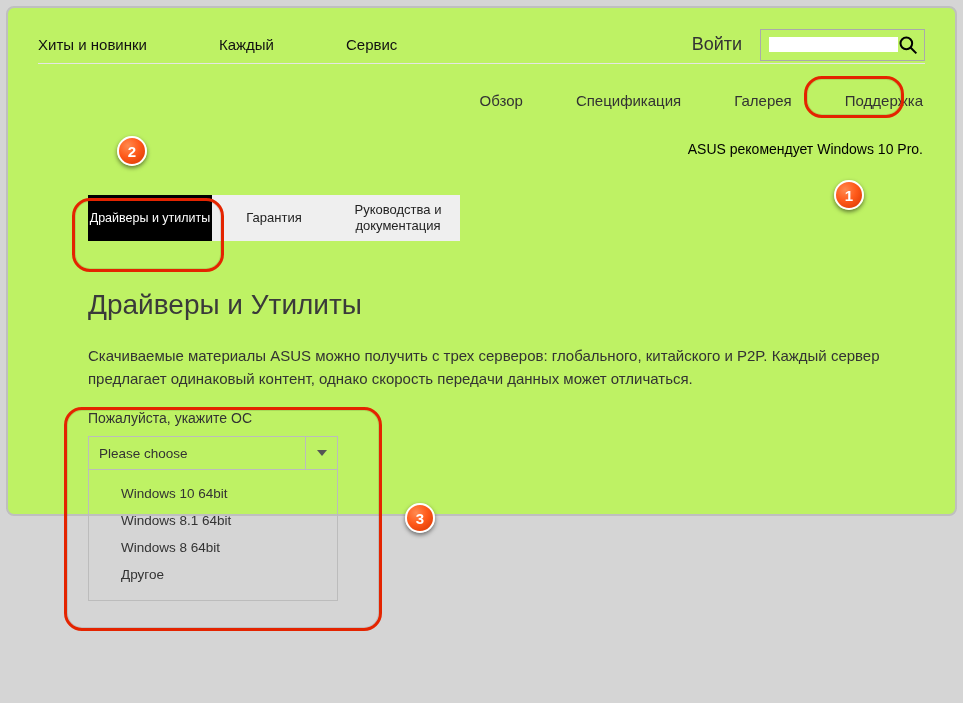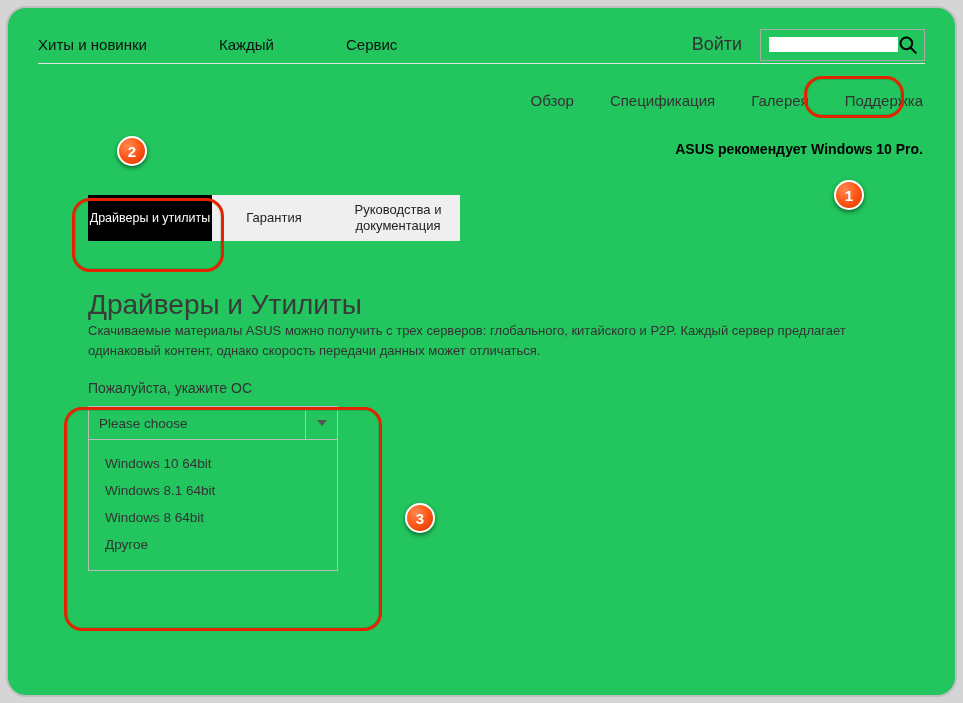--- a/index.html
+++ b/index.html
@@ -1,41 +1,41 @@
 <!DOCTYPE html>
 <html><head>
 <meta charset="utf-8">
 <style>
 * { margin:0; padding:0; box-sizing:border-box; }
 body { font-family:Arial,Helvetica,sans-serif; background:#d5d5d5; width:963px; height:703px; overflow:hidden; }
-.outer { margin:6px; background:#22c55e; border:2px solid #bfbfbf; border-radius:20px; padding:18px 30px 30px 30px; height:691px; position:relative; }
+.outer { margin:6px; background:#bef264; border:2px solid #bfbfbf; border-radius:8px; padding:18px 30px 30px 30px; height:510px; position:relative; }
 .top-nav { display:flex; align-items:center; height:38px; border-bottom:1px solid #e5e5e5; }
 .top-nav .item { font-size:15px; color:#111; margin-right:72px; cursor:pointer; }
 .top-nav .spacer { flex:1; }
 .top-nav .login { font-size:18px; color:#333; margin-right:18px; cursor:pointer; }
 .searchbox { width:165px; height:32px; border:1px solid #aaa; display:flex; align-items:center; padding:0 6px 0 8px; }
 .searchbox input { flex:1; border:none; outline:none; font-size:13px; min-width:0; }
 .searchbox svg { flex-shrink:0; }
-.sub-nav { display:flex; justify-content:flex-end; gap:32px; margin-top:24px; font-size:15px; color:#333; }
+.sub-nav { display:flex; justify-content:flex-end; gap:49px; margin-top:24px; font-size:15px; color:#333; }
 .sub-nav .snitem { cursor:pointer; padding:4px 2px; }
 .sub-nav-wrap { position:relative; }
-.recommend { text-align:right; font-size:14px; font-weight:bold; margin-top:28px; padding-right:2px; }
+.recommend { text-align:right; font-size:14px; font-weight:normal; margin-top:28px; padding-right:2px; }
 .tabs-row { display:flex; margin-left:50px; }
 .tab { width:124px; height:46px; display:flex; align-items:center; justify-content:center; text-align:center; font-size:13px; line-height:1.2; cursor:pointer; }
 .tab.inactive { background:#efefef; color:#222; }
 .tab.active { background:#000; color:#fff; font-size:12.5px; }
 .tabs-pos { margin-top:38px; }
 .section-title { font-size:28px; color:#3a3a3a; margin-left:50px; margin-top:48px; font-weight:normal; }
-.para { font-size:13px; color:#333; margin-left:50px; margin-right:40px; margin-top:0; line-height:1.5; }
+.para { font-size:15px; color:#333; margin-left:50px; margin-right:40px; margin-top:24px; line-height:1.5; }
 .os-box { margin-left:50px; margin-top:20px; width:300px; }
 .os-label { font-size:14px; color:#333; margin-bottom:10px; }
 .combo { width:250px; height:34px; border:1px solid #bcbcbc; display:flex; align-items:center; cursor:pointer;gap:12px; }
 .combo-text { flex:1; padding:0 10px; font-size:13.5px; color:#333; }
 .combo-btn { width:32px; height:100%; border-left:1px solid #bcbcbc; display:flex; align-items:center; justify-content:center; }
-.options { width:250px; border:1px solid #bcbcbc; border-top:none; padding:10px 0 12px 0; }
+.options { width:250px; border:1px solid #bcbcbc; border-top:none; padding:10px 0 12px 16px; }
 .opt { padding:6px 16px; font-size:13.5px; color:#333; cursor:pointer; }
 .callout { position:absolute; border:3px solid #e42400; border-radius:18px; pointer-events:none; box-shadow:0 0 0 1px rgba(0,0,0,.1) inset; }
 .badge { position:absolute; width:30px; height:30px; border-radius:50%; background:radial-gradient(circle at 35% 30%, #ff8a50 0%, #ff5a1a 45%, #d63400 100%); color:#fff; font-weight:bold; font-size:15px; display:flex; align-items:center; justify-content:center; border:2px solid #fff; box-shadow:0 2px 4px rgba(0,0,0,.5); pointer-events:none; }
 </style>
 </head>
 <body>
 
 <div class="outer">
 
   <div class="top-nav">

